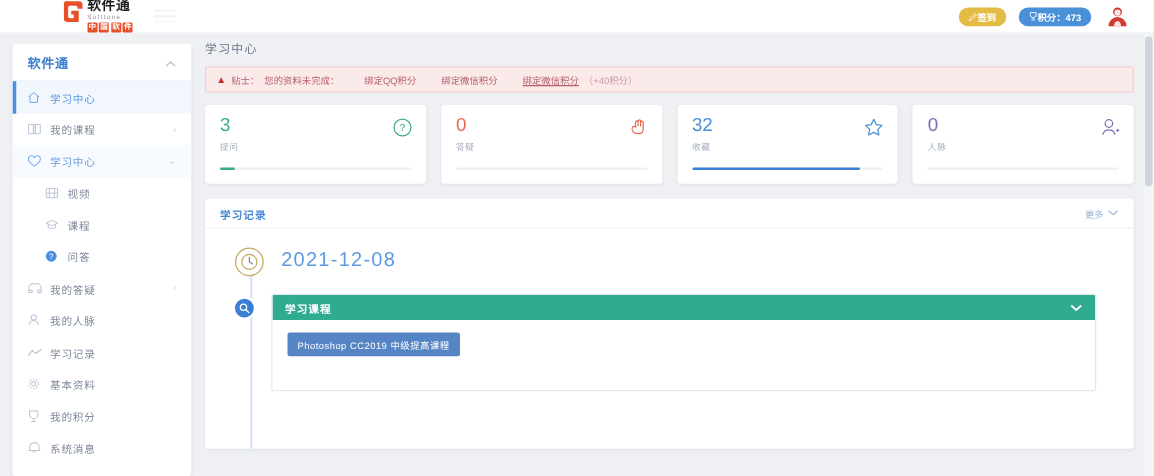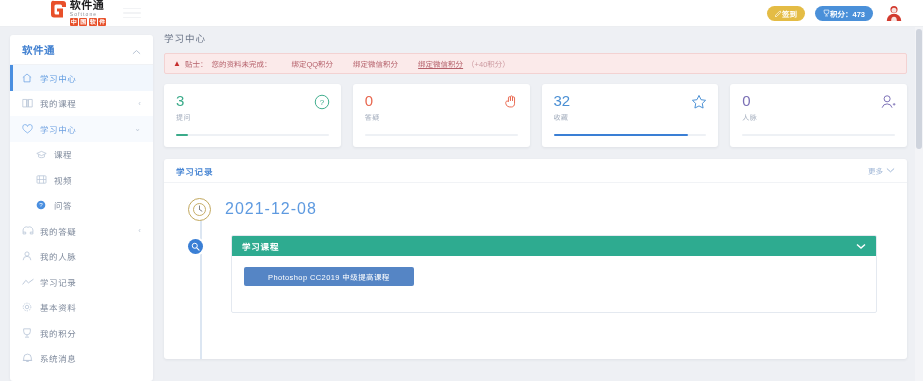--- a/index.html
+++ b/index.html
@@ -224,42 +224,42 @@
   .tl-item { position: relative; margin-top: 14px; padding-left: 24px; display: flex; }
   .tl-dot {
     width: 15px; height: 15px; border-radius: 50%;
     background: #3a7fd5; color: #fff;
     display: flex; align-items: center; justify-content: center;
     margin-top: 4px; flex: 0 0 15px;
     position: relative; z-index: 3;
     box-shadow: 0 0 0 2px #fff;
   }
   .course-box {
-    margin-left: 28px; flex: 1 1 auto; margin-right: 30px;
+    margin-left: 14px; flex: 1 1 auto; margin-right: 30px;
     border: 1px solid #e4e9f0;
     border-radius: 2px;
     overflow: hidden;
     background: #fff;
   }
   .course-head {
     background: #2eab90;
     height: 20px;
     display: flex; align-items: center;
     padding: 0 10px;
     color: #fff;
     font-size: 8.5px; font-weight: 700; letter-spacing: .8px;
   }
   .course-head .chead-chev { margin-left: auto; }
   .course-body { padding: 10px 10px 12px 12px; min-height: 56px; }
   .tag {
     display: inline-block;
     background: #5585c5;
     color: #ffffff;
     font-size: 7.5px;
-    padding: 4px 24px;
+    padding: 4px 8px;
     border-radius: 2px;
     letter-spacing: .4px;
     cursor: pointer;
   }
 
   
   .scroll-strip {
     position: absolute; top: 27px; right: 0; width: 8px; height: 354px;
     background: #f3f4f7; z-index: 25;
   }
@@ -367,35 +367,35 @@
           <svg width="11" height="10" viewBox="0 0 14 12">
               <path d="M7 11 C2 7.6 1 5.6 1 4 A3 3 0 0 1 7 2.8 A3 3 0 0 1 13 4 C13 5.6 12 7.6 7 11 z" fill="none" stroke="currentColor" stroke-width="1.1"></path>
             </svg>
         </span>
         <span class="mlbl">学习中心</span>
         <span class="marrow">⌄</span>
       </li>
 
       <li class="sub">
         <span class="mi">
-          <svg width="11" height="9" viewBox="0 0 14 11">
-              <path d="M7 1.5 L13 4.2 L7 6.9 L1 4.2 z M3.3 5.5 V8.6 C3.3 9.8 10.7 9.8 10.7 8.6 V5.5" fill="none" stroke="currentColor" stroke-width="1"></path>
-            </svg>
-        </span>
-        <span class="mlbl">课程</span>
-      </li>
-
-      <li class="sub">
-        <span class="mi">
           <svg width="11" height="9" viewBox="0 0 13 11">
               <rect x="1" y="1" width="11" height="9" rx="1" fill="none" stroke="currentColor" stroke-width="1"></rect>
               <path d="M4 1 v9 M9 1 v9 M1 5.5 h11" stroke="currentColor" stroke-width="0.9"></path>
             </svg>
         </span>
         <span class="mlbl">视频</span>
+      </li>
+
+      <li class="sub">
+        <span class="mi">
+          <svg width="11" height="9" viewBox="0 0 14 11">
+              <path d="M7 1.5 L13 4.2 L7 6.9 L1 4.2 z M3.3 5.5 V8.6 C3.3 9.8 10.7 9.8 10.7 8.6 V5.5" fill="none" stroke="currentColor" stroke-width="1"></path>
+            </svg>
+        </span>
+        <span class="mlbl">课程</span>
       </li>
 
       <li class="sub">
         <span class="mi" style="color:#4a8fe0">
           <svg width="10" height="10" viewBox="0 0 12 12">
               <circle cx="6" cy="6" r="5.2" fill="#4a8fe0"></circle>
               <text x="6" y="8.8" font-size="7.5" fill="#fff" text-anchor="middle" font-family="Liberation Sans, sans-serif">?</text>
             </svg>
         </span>
         <span class="mlbl">问答</span>

